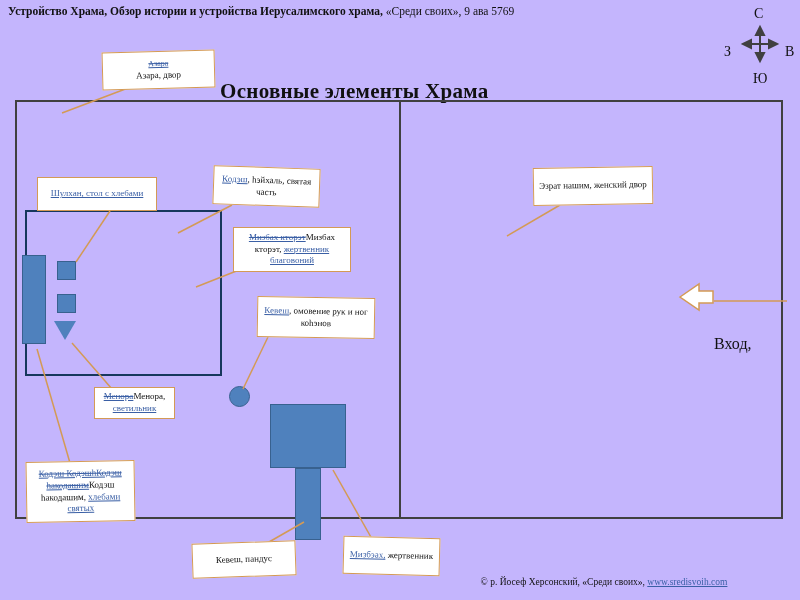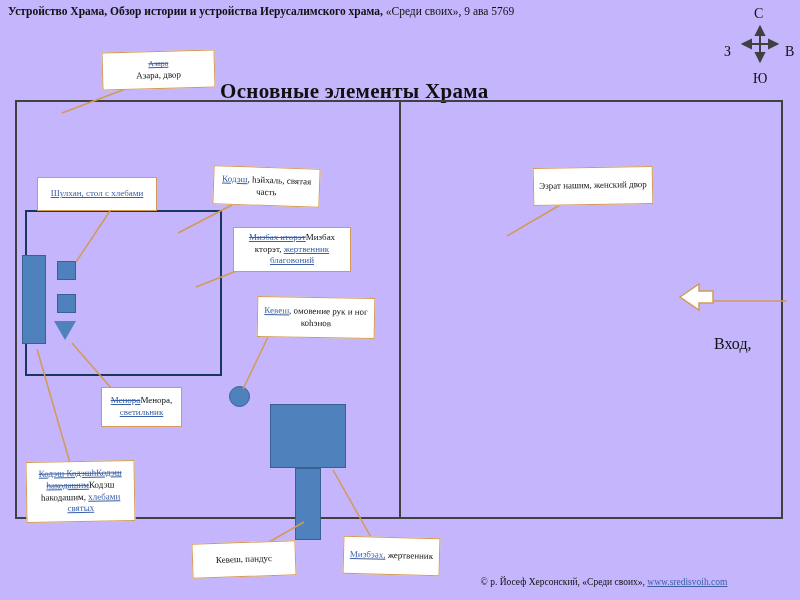--- a/index.html
+++ b/index.html
@@ -118,21 +118,21 @@
   <div class="callout" style="left:233px;top:227px;width:118px;height:45px;">
     <div class="inner">
       <span class="struck">Мизбах кторэт</span><span>Мизбах кторэт, </span><span class="link">жертвенник благовоний</span>
     </div>
   </div>
 
   <div class="callout" style="left:257px;top:297px;width:118px;height:41px;transform:rotate(1deg);">
     <div class="inner"><span class="link">Кевеш</span><span>, омовение рук и ног коhэнов</span></div>
   </div>
 
-  <div class="callout" style="left:101px;top:387px;width:81px;height:40px;">
+  <div class="callout" style="left:94px;top:387px;width:81px;height:32px;">
     <div class="inner">
       <span class="struck">Менора</span><span>Менора, </span><span class="link">светильник</span>
     </div>
   </div>
 
   <div class="callout" style="left:26px;top:461px;width:109px;height:61px;transform:rotate(-1deg);">
     <div class="inner">
       <span class="struck">Кодэш КодэшhКодэш hакодашим</span><span>Кодэш hакодашим, </span><span class="link">хлебами святых</span>
     </div>
   </div>

